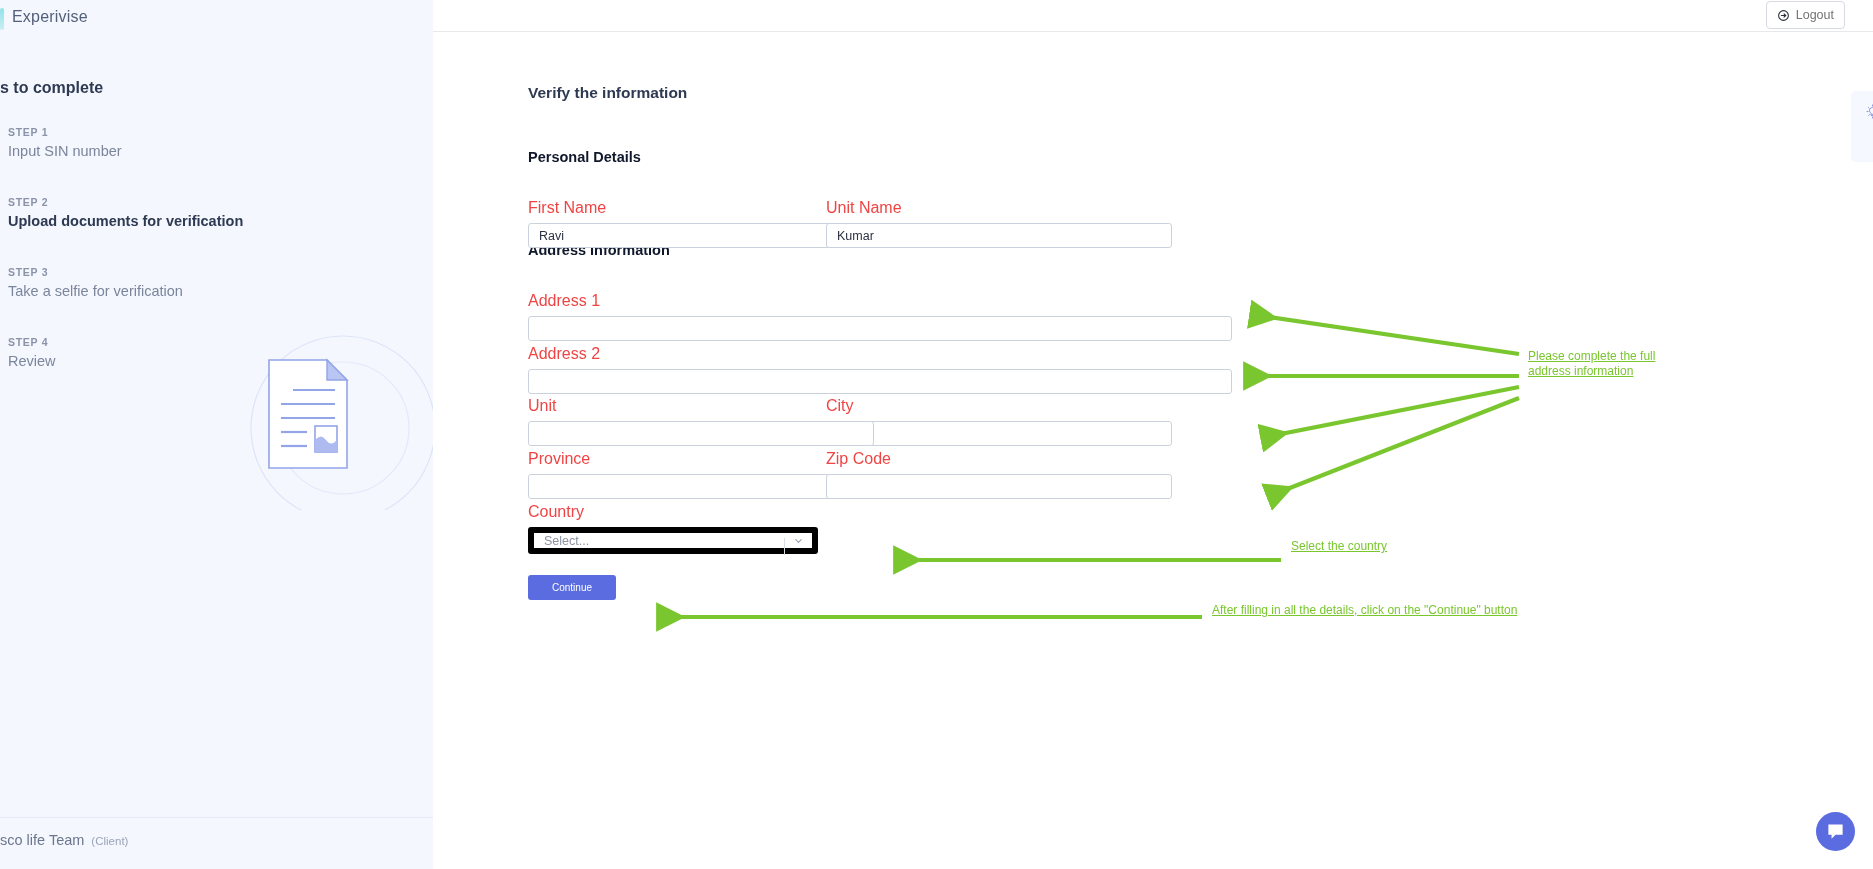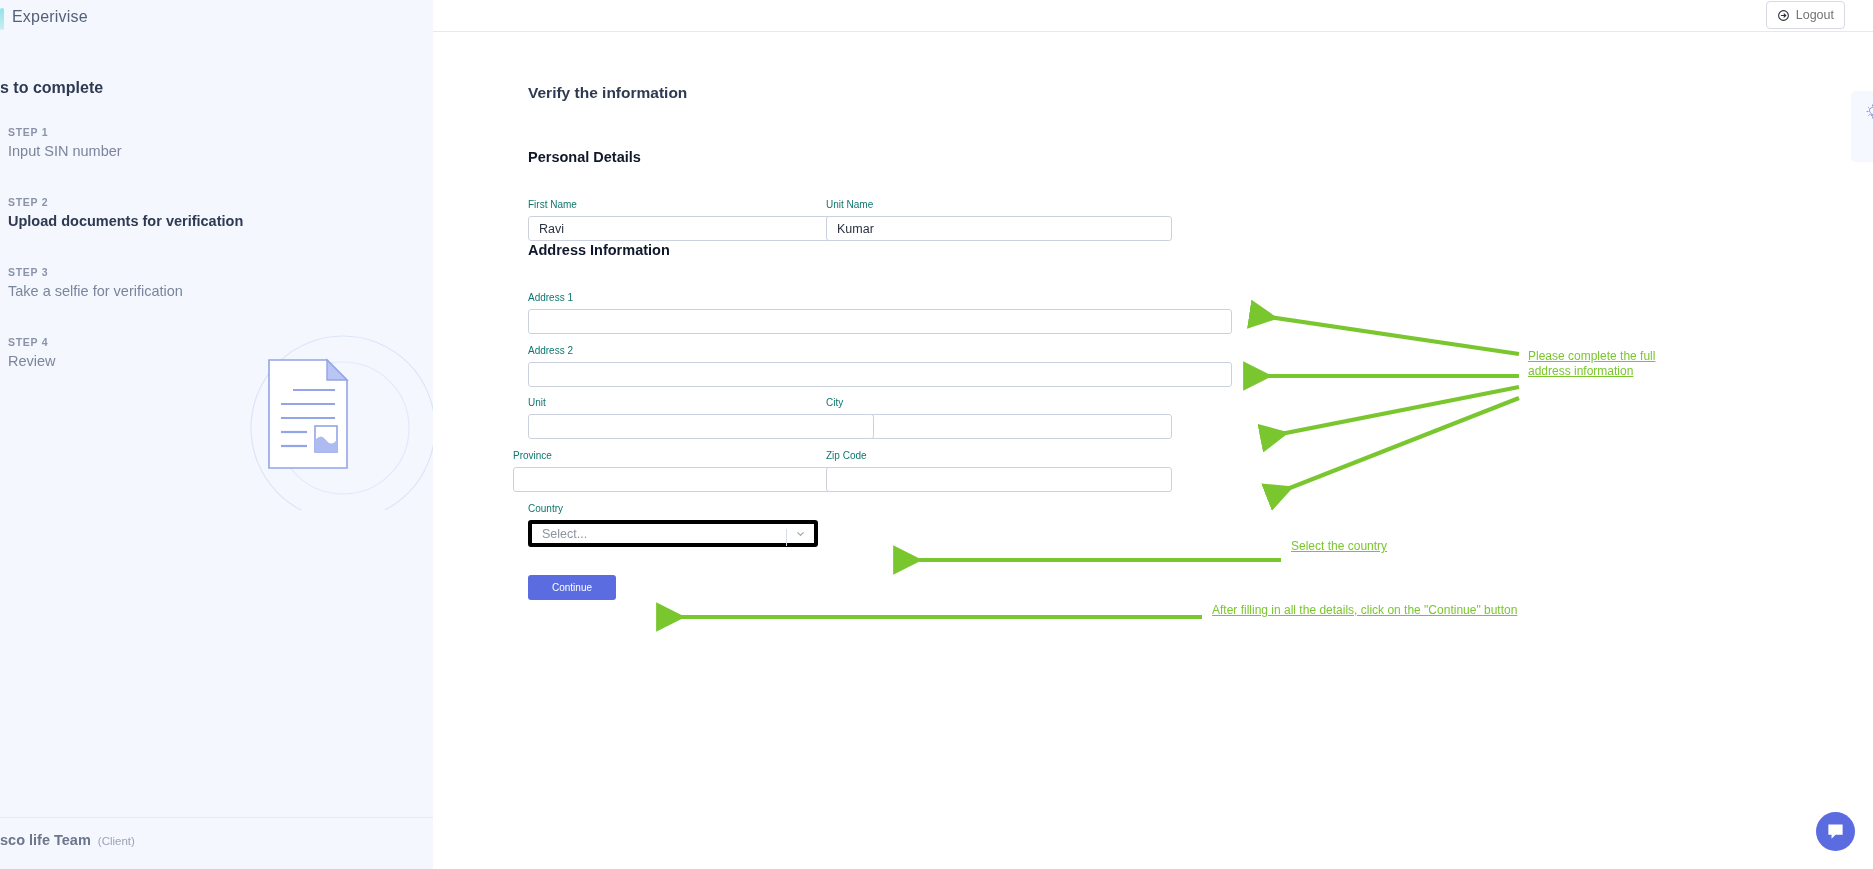--- a/index.html
+++ b/index.html
@@ -53,21 +53,21 @@
 
   .sidebar-footer {
     position: absolute; left: 0; bottom: 0; width: 497px; height: 52px;
     border-top: 1px solid #e4e9f5;
     display: flex; align-items: center;
   }
   .footer-text {
     position: absolute; left: 64px; top: 14px;
     display: flex; align-items: baseline; gap: 7px;
   }
-  .footer-name { font-size: 14.5px; font-weight: bold; color: #6c768c; }
+  .footer-name { font-size: 14.5px; font-weight: normal; color: #6c768c; }
   .footer-role { font-size: 11.5px; color: #9aa3b6; }
 
   
   .header {
     position: absolute; left: 433px; top: 0; right: 0; height: 32px;
     border-bottom: 1px solid #e6e8ec;
     background: #fff;
   }
   .logout-btn {
     position: absolute; right: 28px; top: 1px;
@@ -87,47 +87,47 @@
     position: absolute; left: 95px; top: 52px;
     font-size: 15.5px; font-weight: bold; color: #2e3a52;
   }
 
   .section-title {
     font-size: 14.5px; font-weight: bold; color: #0f172a;
   }
   .sec-personal { position: absolute; left: 95px; top: 117px; }
   .sec-address  { position: absolute; left: 95px; top: 210px; }
 
-  .field-label { font-size: 10px; color: #0f766e; margin-bottom: 6px; }
+  .field-label { font-size: 16px; color: #ef4444; margin-bottom: 6px; }
   .field-input {
     height: 25px; width: 100%;
     border: 1px solid #ccd2dd; border-radius: 3px;
     background: #fff; font-size: 12.5px; color: #2b3242;
     padding: 0 10px; outline: none;
     font-family: "Liberation Sans", sans-serif;
   }
   .field-input::placeholder { color: #8c93a1; }
 
   .fld { position: absolute; }
   .w-half { width: 346px; }
   .w-full { width: 704px; }
 
   .f-first   { left: 95px;  top: 167px; }
   .f-last    { left: 393px; top: 167px; }
   .f-addr1   { left: 95px;  top: 260px; }
   .f-addr2   { left: 95px;  top: 313px; }
   .f-unit    { left: 95px;  top: 365px; }
   .f-city    { left: 393px; top: 365px; }
-  .f-prov    { left: 80px;  top: 418px; }
+  .f-prov    { left: 95px;  top: 418px; }
   .f-zip     { left: 393px; top: 418px; }
   .f-country { left: 95px;  top: 471px; }
 
   .select-box {
     position: relative; width: 290px; height: 27px;
-    border: 4px solid #000000; border-radius: 3px; background: #fff;
+    border: 6px solid #000000; border-radius: 3px; background: #fff;
     display: flex; align-items: center; cursor: pointer;
   }
   .select-value { font-size: 12.5px; color: #8c93a1; padding-left: 10px; }
   .select-sep {
     position: absolute; right: 27px; top: 5px;
     width: 1px; height: 17px; background: #d8dde5;
   }
   .select-caret {
     position: absolute; right: 8px; top: 50%; transform: translateY(-50%);
     width: 11px; height: 11px;

